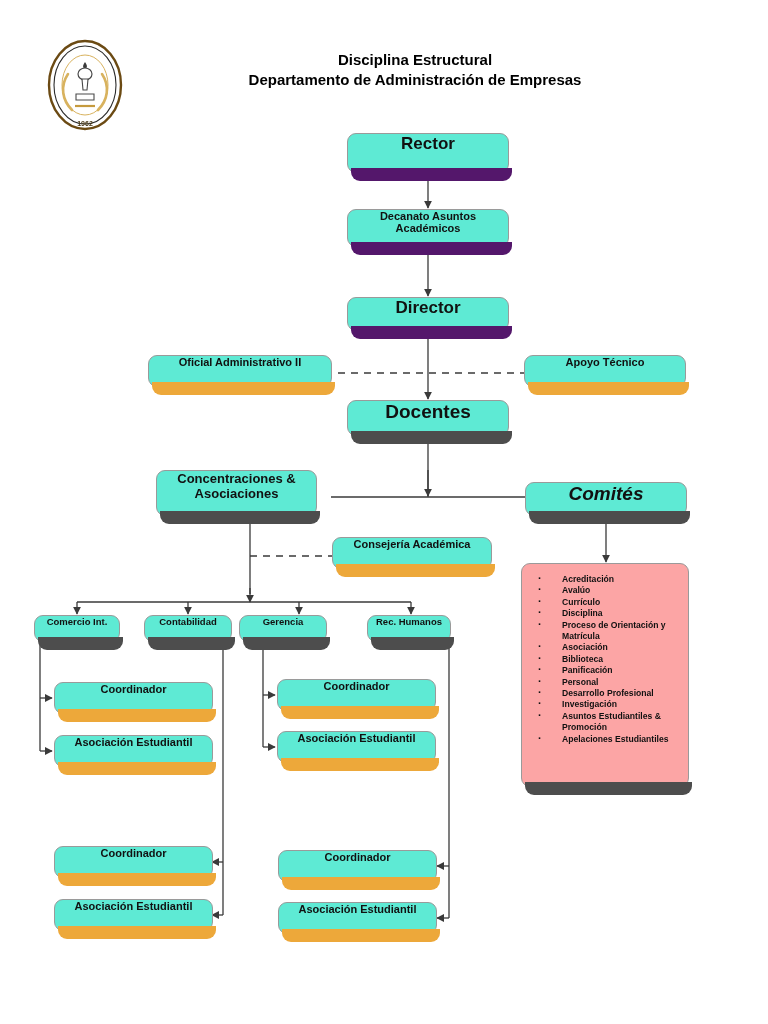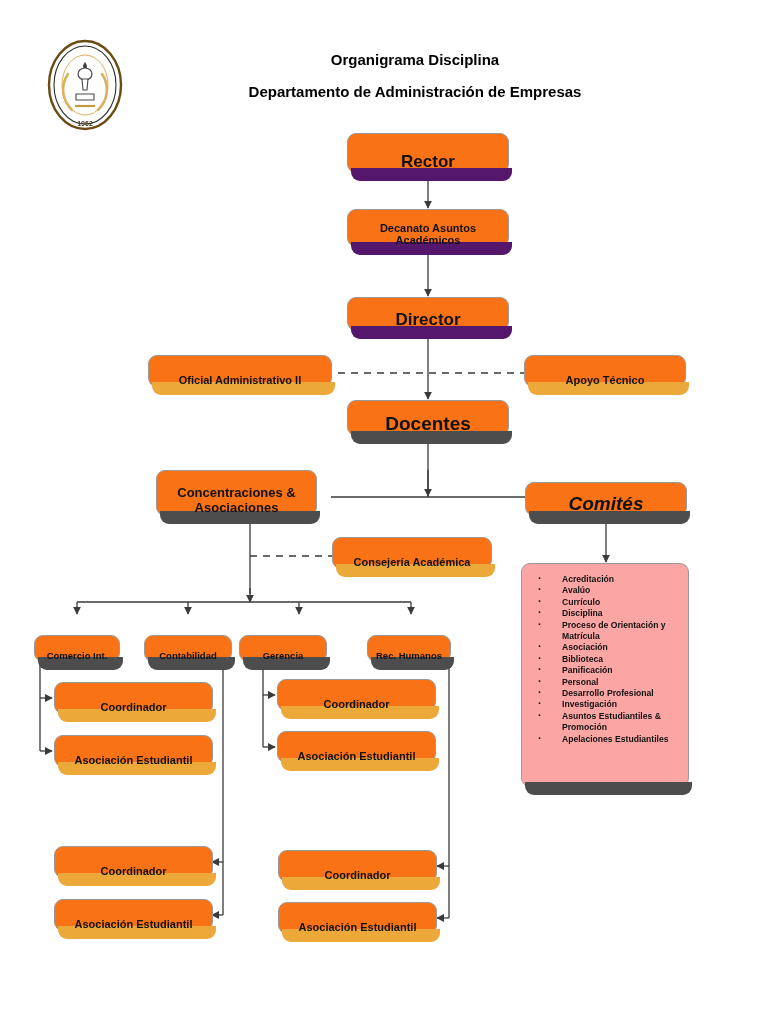--- a/index.html
+++ b/index.html
@@ -16,49 +16,49 @@
   .seal{position:absolute;left:42px;top:38px;width:86px;height:94px;}
   .seal svg{display:block;}
 
   
   .title{
     position:absolute;left:180px;top:50px;width:470px;
     text-align:center;font-weight:bold;font-size:15px;line-height:20px;
     color:#000;
   }
   .title .l1{display:block;}
-  .title .l2{display:block;margin-top:12px;}
+  .title .l2{display:block;}
 
   
   .node{
     position:absolute;box-sizing:border-box;
-    background:#f97316;
+    background:#5eead4;
     border:1px solid #9a9a9a;
     border-radius:9px;
-    display:flex;align-items:flex-end;justify-content:center;
+    display:flex;align-items:flex-start;justify-content:center;
     text-align:center;
     font-weight:bold;
     color:#111;
     z-index:3;
   }
   .node .lbl{display:block;padding:0 6px;}
   
   .node::after{
     content:"";position:absolute;left:3px;right:-4px;bottom:-9px;
     height:13px;border-radius:0 0 9px 9px;z-index:-1;
   }
   .sh-purple::after{background:#54176b;}
   .sh-orange::after{background:#eda83a;}
   .sh-gray::after{background:#4d4d4d;}
 
   
   .t-lg{font-size:17px;}
   .t-md{font-size:13px;}
   .t-sm{font-size:11px;}
-  .t-xs{font-size:9.5px;margin-top:20px;}
+  .t-xs{font-size:9.5px;}
   .t-xl{font-size:19px;}
 
   
   .listbox{
     position:absolute;box-sizing:border-box;
     background:#fca5a5;border:1px solid #9a9a9a;border-radius:9px;
     z-index:3;padding:10px 8px 12px 8px;
   }
   .listbox::after{
     content:"";position:absolute;left:3px;right:-4px;bottom:-9px;
@@ -150,21 +150,21 @@
       <ellipse cx="43" cy="36" rx="7" ry="6" fill="#ffffff" stroke="#4a4a4a" stroke-width="1.2"></ellipse>
       <path d="M40,41 L46,41 L45,52 L41,52 z" fill="#ffffff" stroke="#4a4a4a" stroke-width="1.1"></path>
       <path d="M34,56 L52,56 L52,62 L34,62 z" fill="#ffffff" stroke="#4a4a4a" stroke-width="1.1"></path>
       <path d="M33,68 L53,68" stroke="#c59a3e" stroke-width="2.2"></path>
 
       <text x="43" y="88" text-anchor="middle" font-family="Liberation Sans, sans-serif" font-size="7" font-weight="bold" fill="#4a3a18">1962</text>
     </svg>
   </div>
 
   <div class="title">
-    <span class="l1">Organigrama Disciplina</span>
+    <span class="l1">Disciplina Estructural</span>
     <span class="l2">Departamento de Administración de Empresas</span>
   </div>
 
   <div class="node sh-purple t-lg" style="left:347px;top:133px;width:162px;height:40px;">
     <span class="lbl">Rector</span>
   </div>
 
   <div class="node sh-purple t-sm" style="left:347px;top:209px;width:162px;height:38px;">
     <span class="lbl">Decanato Asuntos Académicos</span>
   </div>

